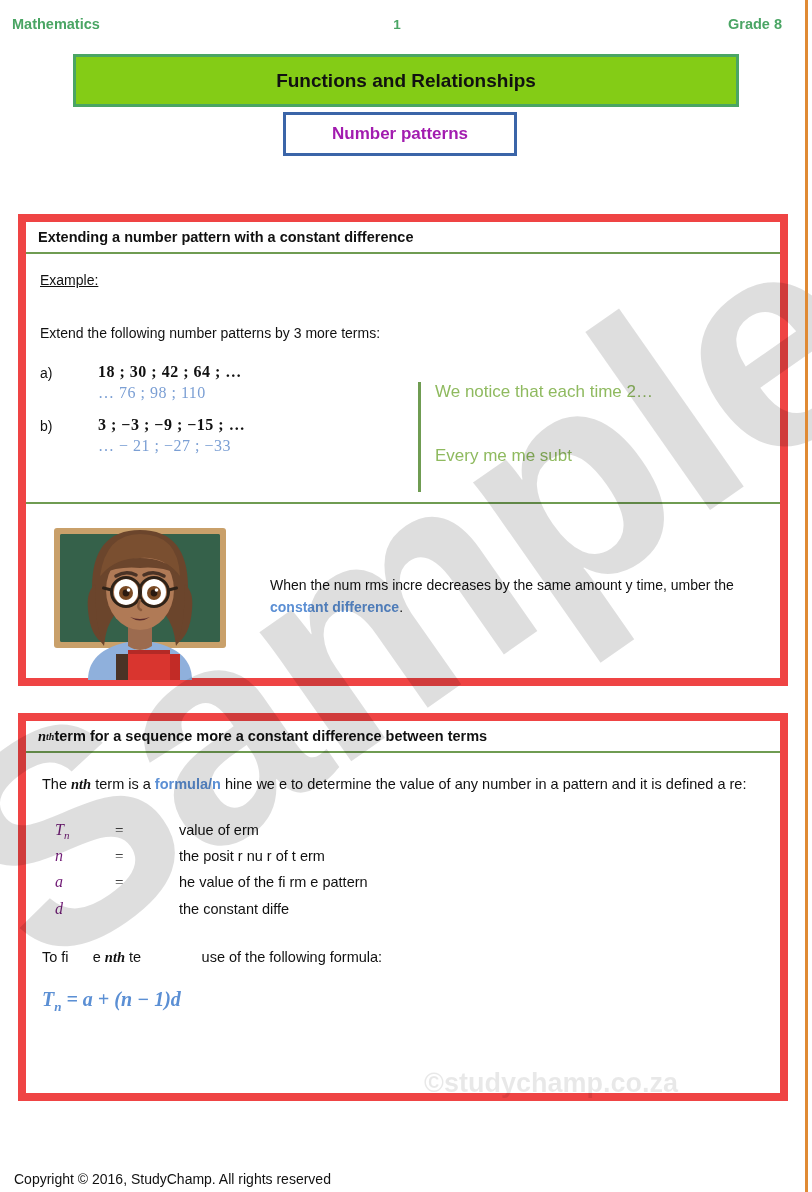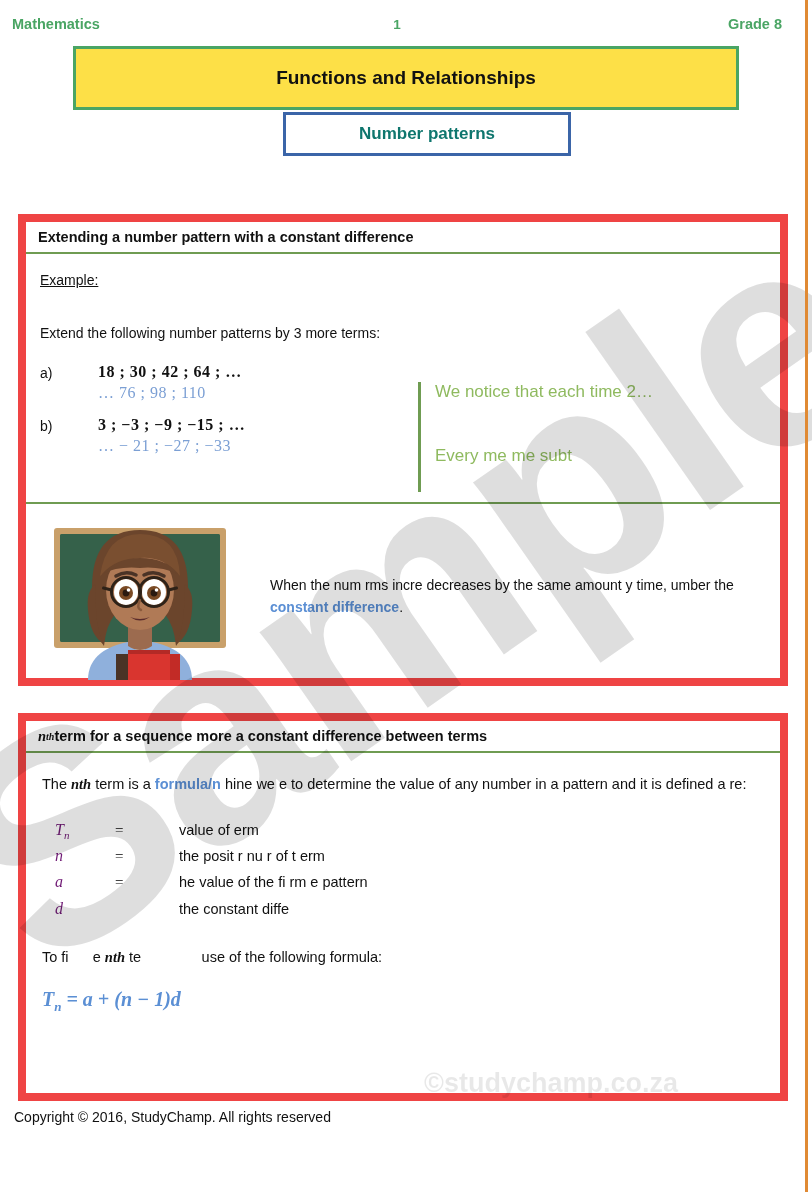--- a/index.html
+++ b/index.html
@@ -44,49 +44,49 @@
     font-size: 14.5px;
     color: #4aa564;
   }
   .header-subject { text-align: left; }
   .header-page { position: absolute; left: 0; right: 0; text-align: center; font-size: 13.5px; }
   .header-grade { text-align: right; margin-left: auto; }
 
   
   .title-banner {
     position: absolute;
-    top: 46px;
+    top: 54px;
     left: 73px;
     width: 666px;
-    height: 64px;
-    background: #fde047;
+    height: 53px;
+    background: #84cc16;
     border: 3px solid #4aa564;
     display: flex;
     align-items: center;
     justify-content: center;
     font-size: 19px;
     font-weight: bold;
     color: #111;
   }
 
   
   .subtitle-box {
     position: absolute;
     top: 112px;
     left: 283px;
-    width: 288px;
+    width: 234px;
     height: 44px;
     background: #ffffff;
     border: 3px solid #3b65a8;
     display: flex;
     align-items: center;
     justify-content: center;
     font-size: 17px;
     font-weight: bold;
-    color: #0f766e;
+    color: #a21caf;
   }
 
   
   .section {
     position: absolute;
     left: 18px;
     width: 770px;
     border: 8px solid #ef4444;
     background: transparent;
   }
@@ -252,21 +252,21 @@
     font-weight: bold;
     color: rgba(0, 0, 0, 0.09);
     white-space: nowrap;
     pointer-events: none;
     z-index: 4;
   }
 
   
   .footer {
     position: absolute;
-    top: 1109px;
+    top: 1171px;
     left: 14px;
     font-size: 14px;
     color: #111;
   }
 </style>
 </head>
 <body>
 
 <div class="page">
 

